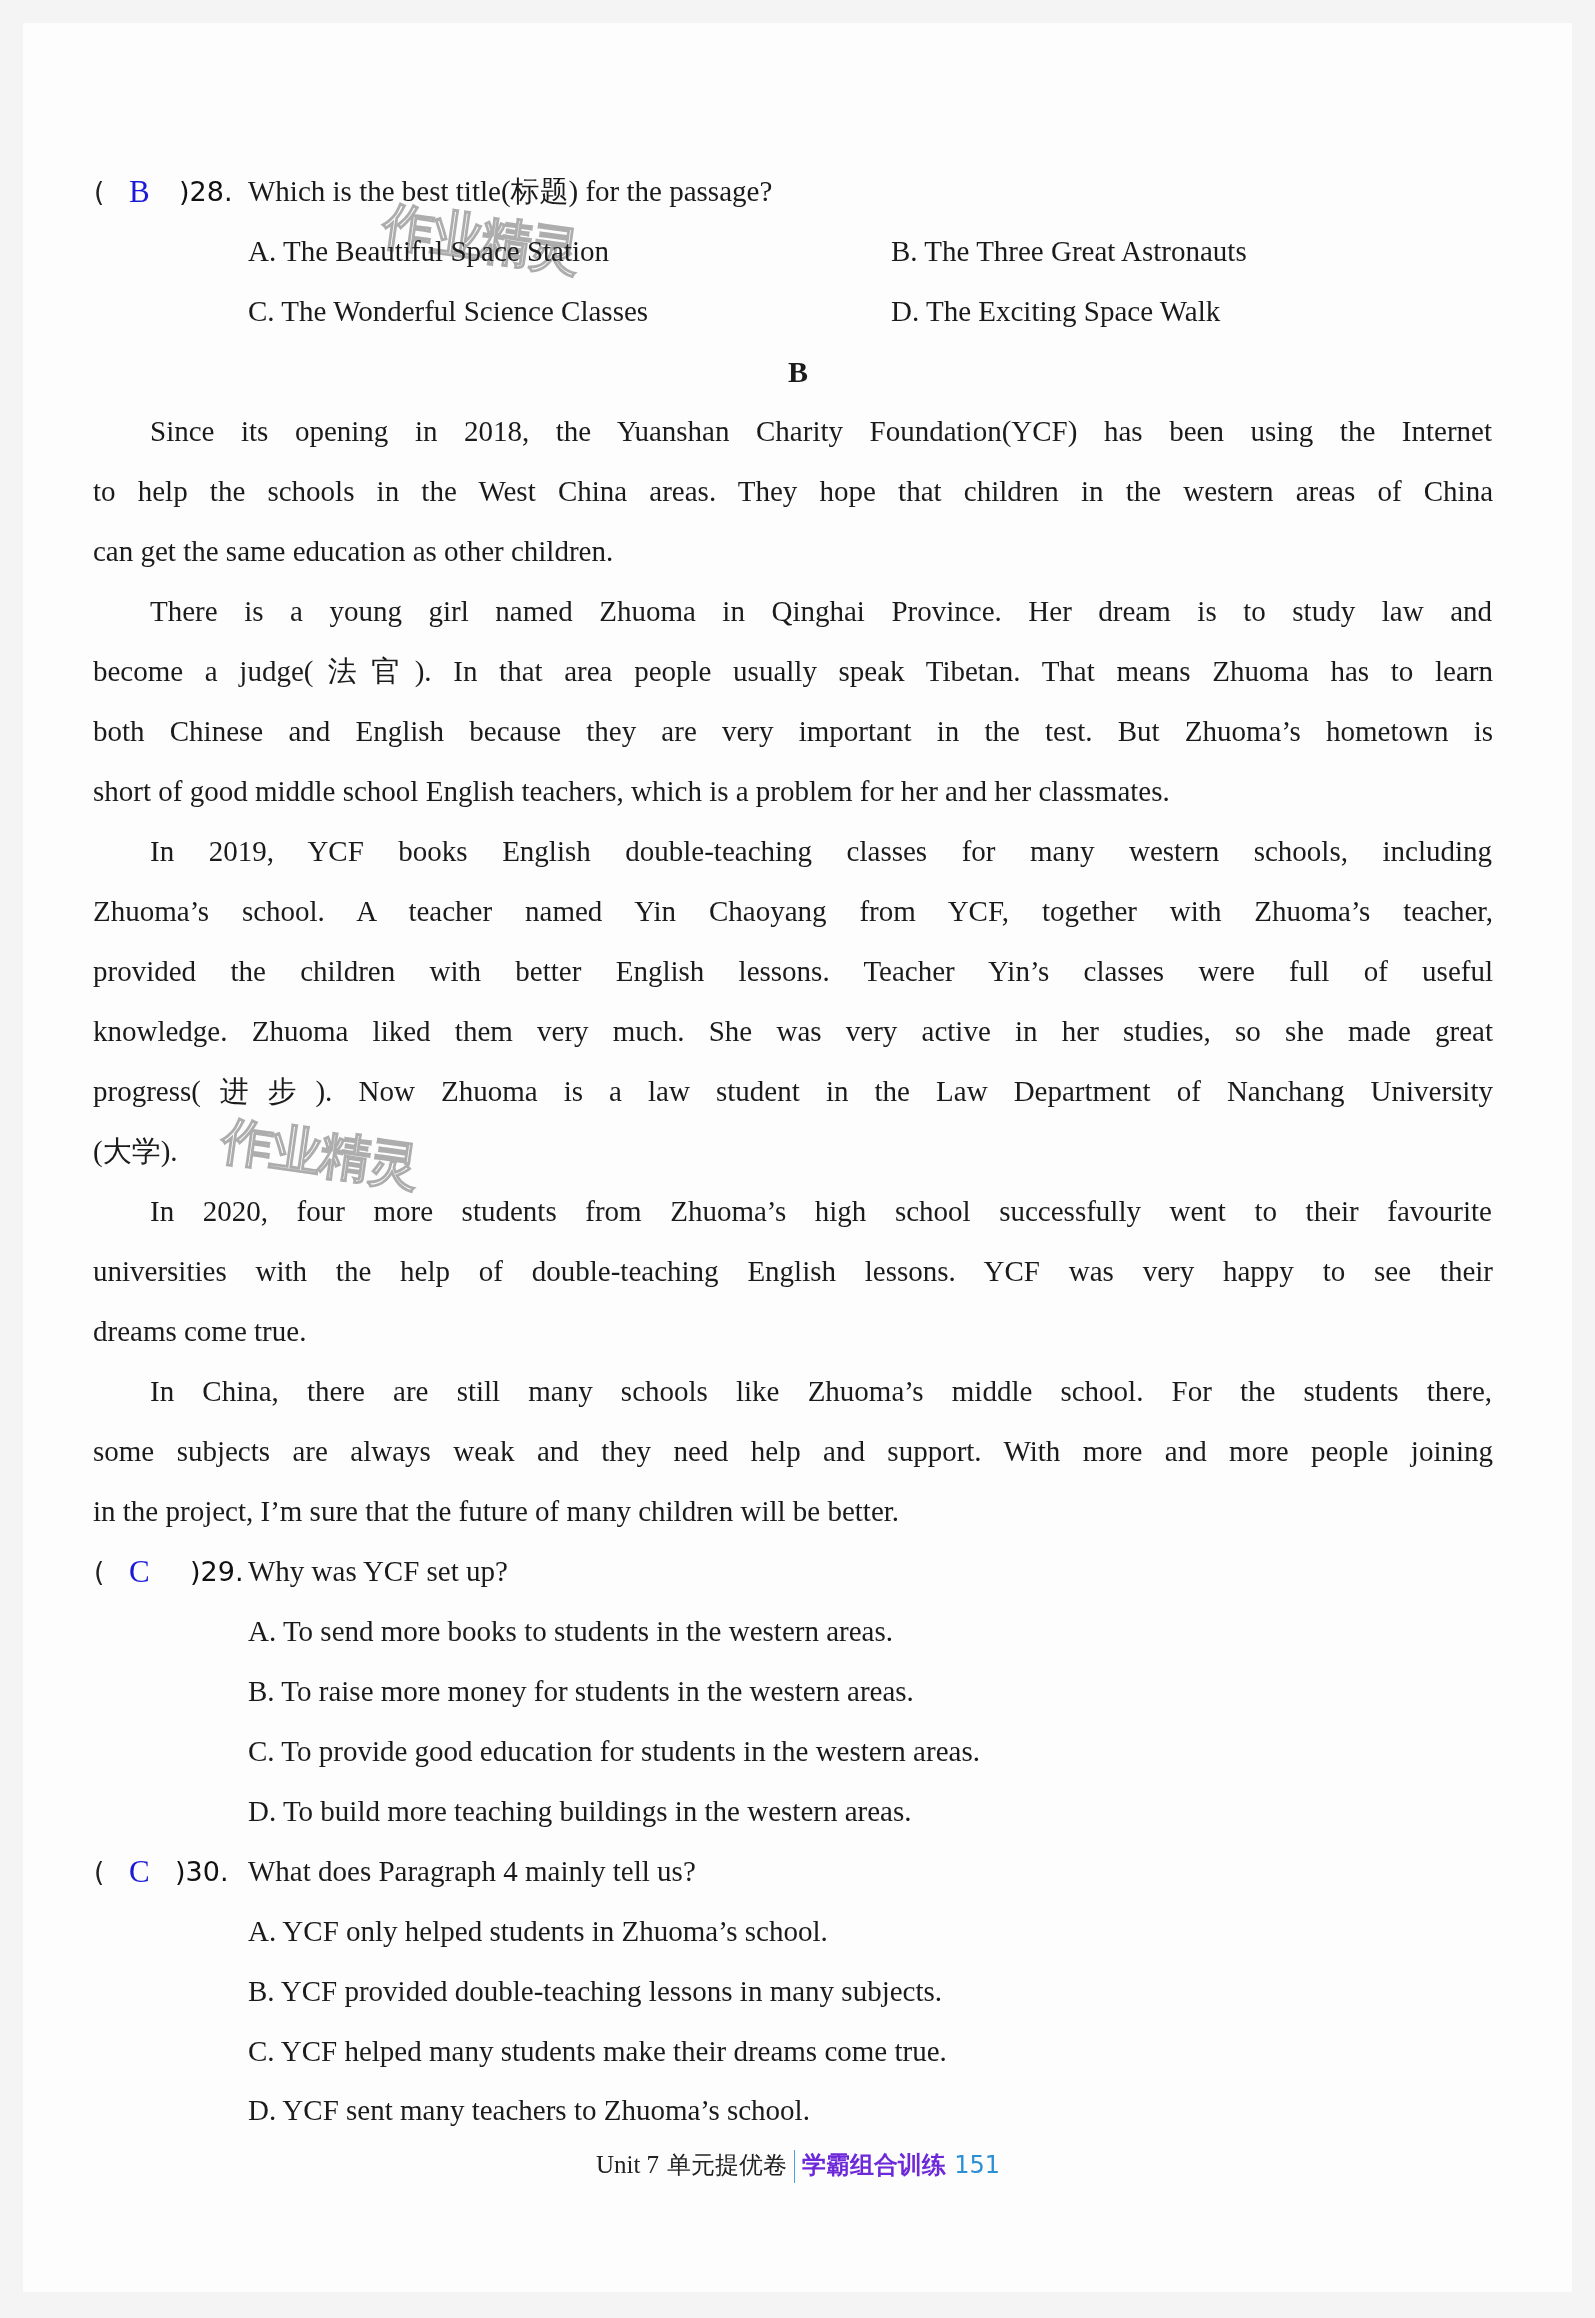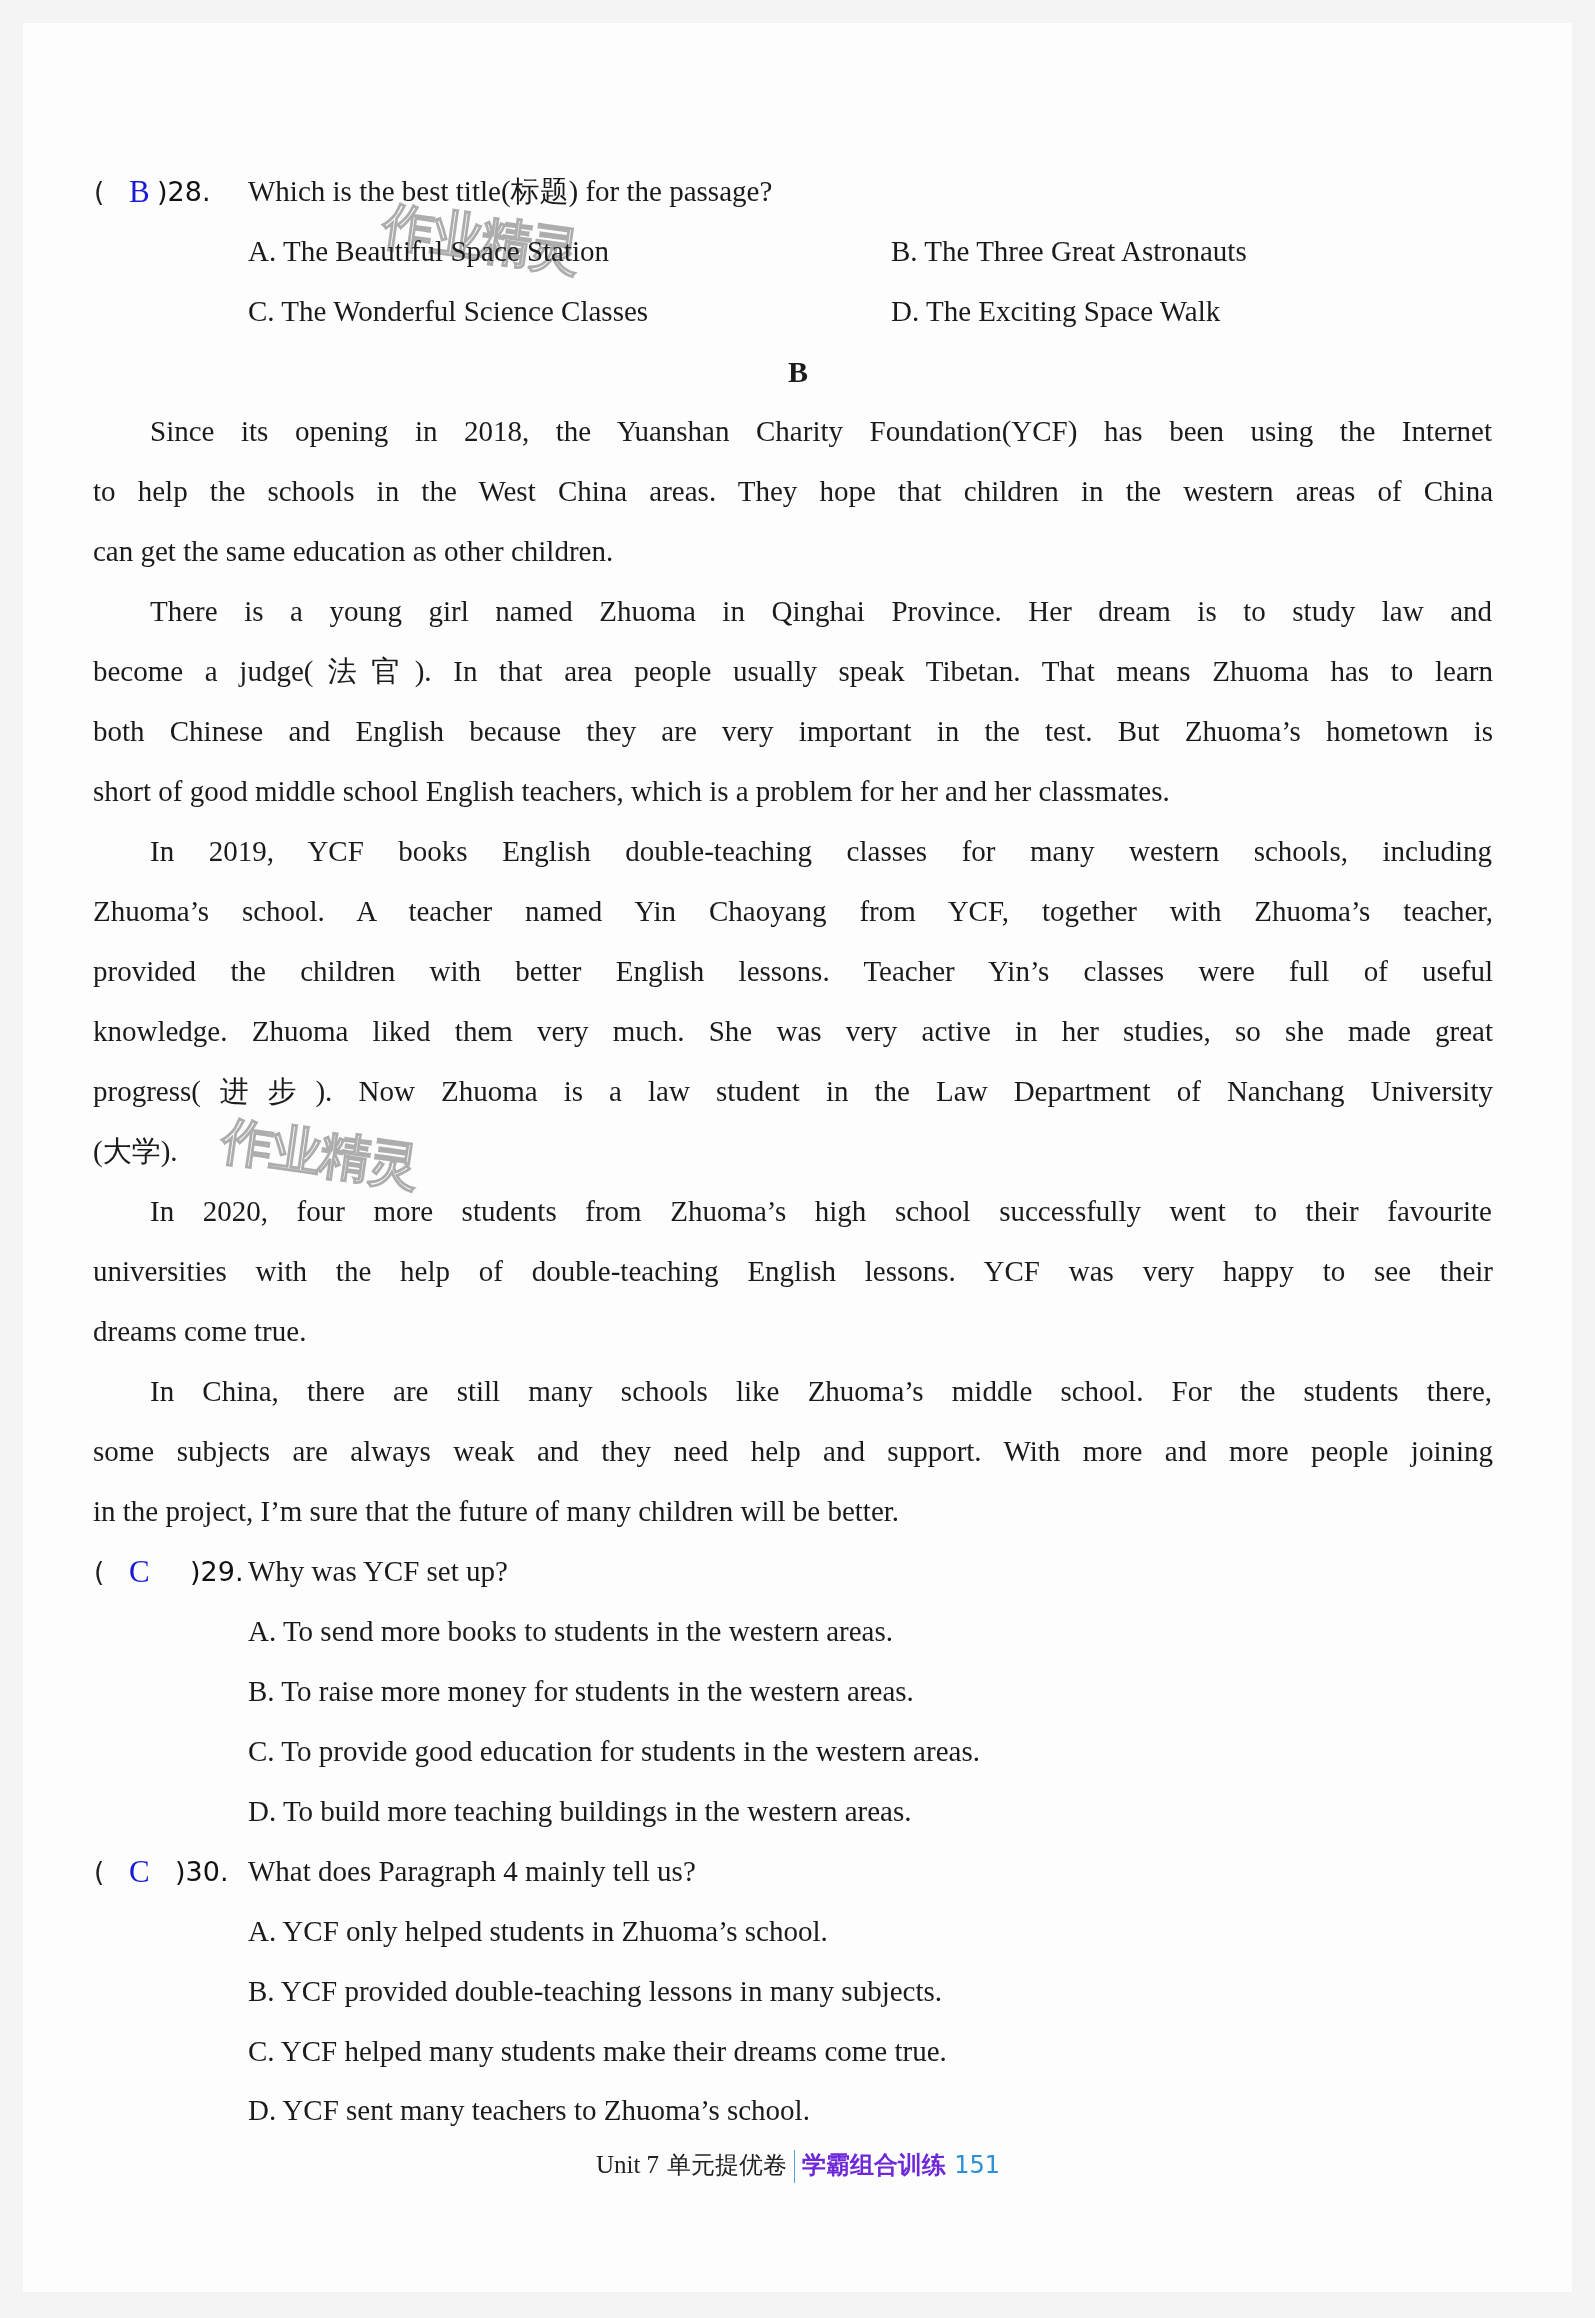--- a/index.html
+++ b/index.html
@@ -51,21 +51,21 @@
 <body>
 
 <div class="page"></div>
 
 <div class="watermark" style="left:382px; top:205px;">作业精灵</div>
 <div class="watermark" style="left:221px; top:1120px;">作业精灵</div>
 
 <div class="row" style="top:162px; left:0; width:1596px;">
   <span class="q-paren" style="left:94px;">(</span>
   <span class="q-ans" style="left:129px;">B</span>
-  <span class="q-num" style="left:157px;">)28.</span>
+  <span class="q-num" style="left:179px;">)28.</span>
   <span class="q-text">Which is the best title(标题) for the passage?</span>
 </div>
 
 <div class="row opt" style="top:222px;">A. The Beautiful Space Station</div>
 <div class="row opt2" style="top:222px;">B. The Three Great Astronauts</div>
 
 <div class="row opt" style="top:282px;">C. The Wonderful Science Classes</div>
 <div class="row opt2" style="top:282px;">D. The Exciting Space Walk</div>
 
 <div class="row section-head" style="top:342px;">B</div>

